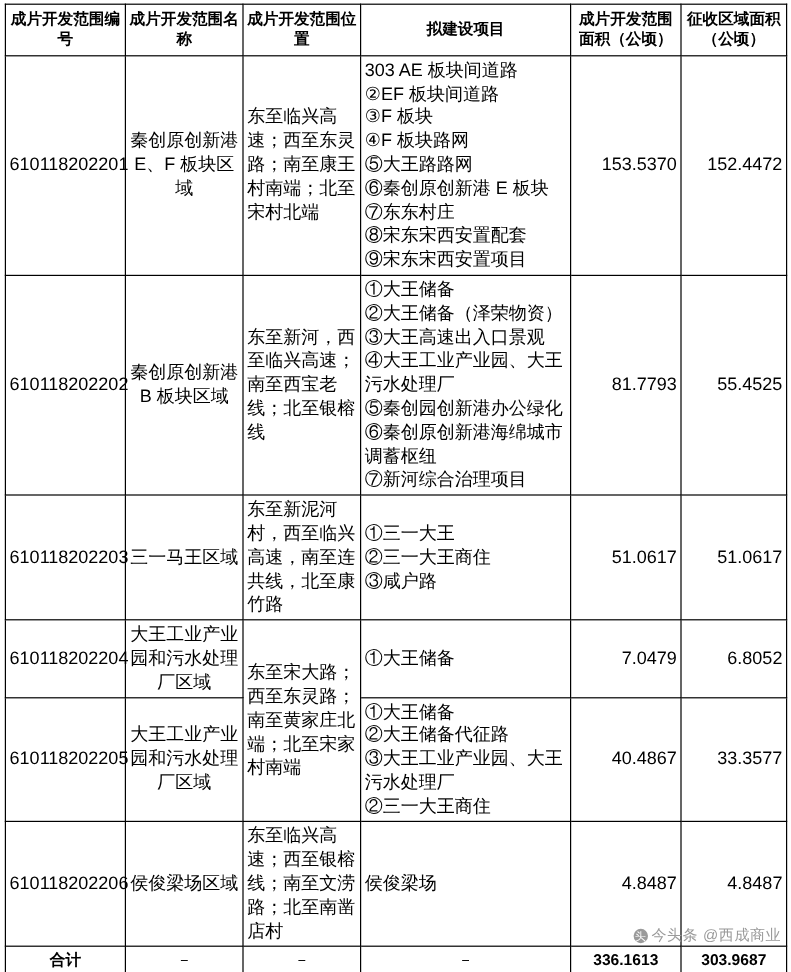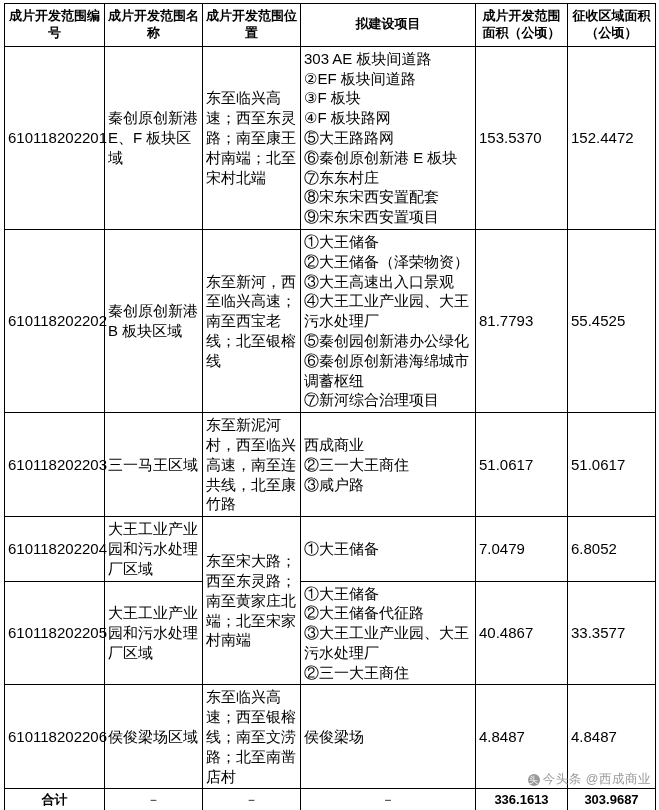--- a/index.html
+++ b/index.html
@@ -48,34 +48,34 @@
   col.c5 { width: 92px; }
   col.c6 { width: 88px; }
 
   td.code {
     text-align: center;
     font-size: 12px;
     letter-spacing: 0px;
     margin-left: 41px;
   }
   td.name {
-    text-align: left;
+    text-align: center;
     font-size: 12.5px;
   }
   td.loc {
     text-align: left;
     font-size: 12.5px;
     margin-left: 16px;
   }
   td.proj {
     text-align: left;
     font-size: 12.5px;
   }
   td.num {
-    text-align: left;
+    text-align: right;
     font-size: 12.5px;
   }
   .proj-list {
     margin: 0;
     padding: 0;
     list-style: none;
   }
   .proj-list li {
     margin: 0;
     padding: 0;
@@ -177,21 +177,21 @@
         <td class="num">81.7793</td>
         <td class="num">55.4525</td>
       </tr>
 
       <tr>
         <td class="code">610118202203</td>
         <td class="name">三一马王区域</td>
         <td class="loc">东至新泥河村，西至临兴高速，南至连共线，北至康竹路</td>
         <td class="proj">
           <ul class="proj-list">
-            <li>西成商业</li>
+            <li>①三一大王</li>
             <li>②三一大王商住</li>
             <li>③咸户路</li>
           </ul>
         </td>
         <td class="num">51.0617</td>
         <td class="num">51.0617</td>
       </tr>
 
       <tr>
         <td class="code">610118202204</td>

